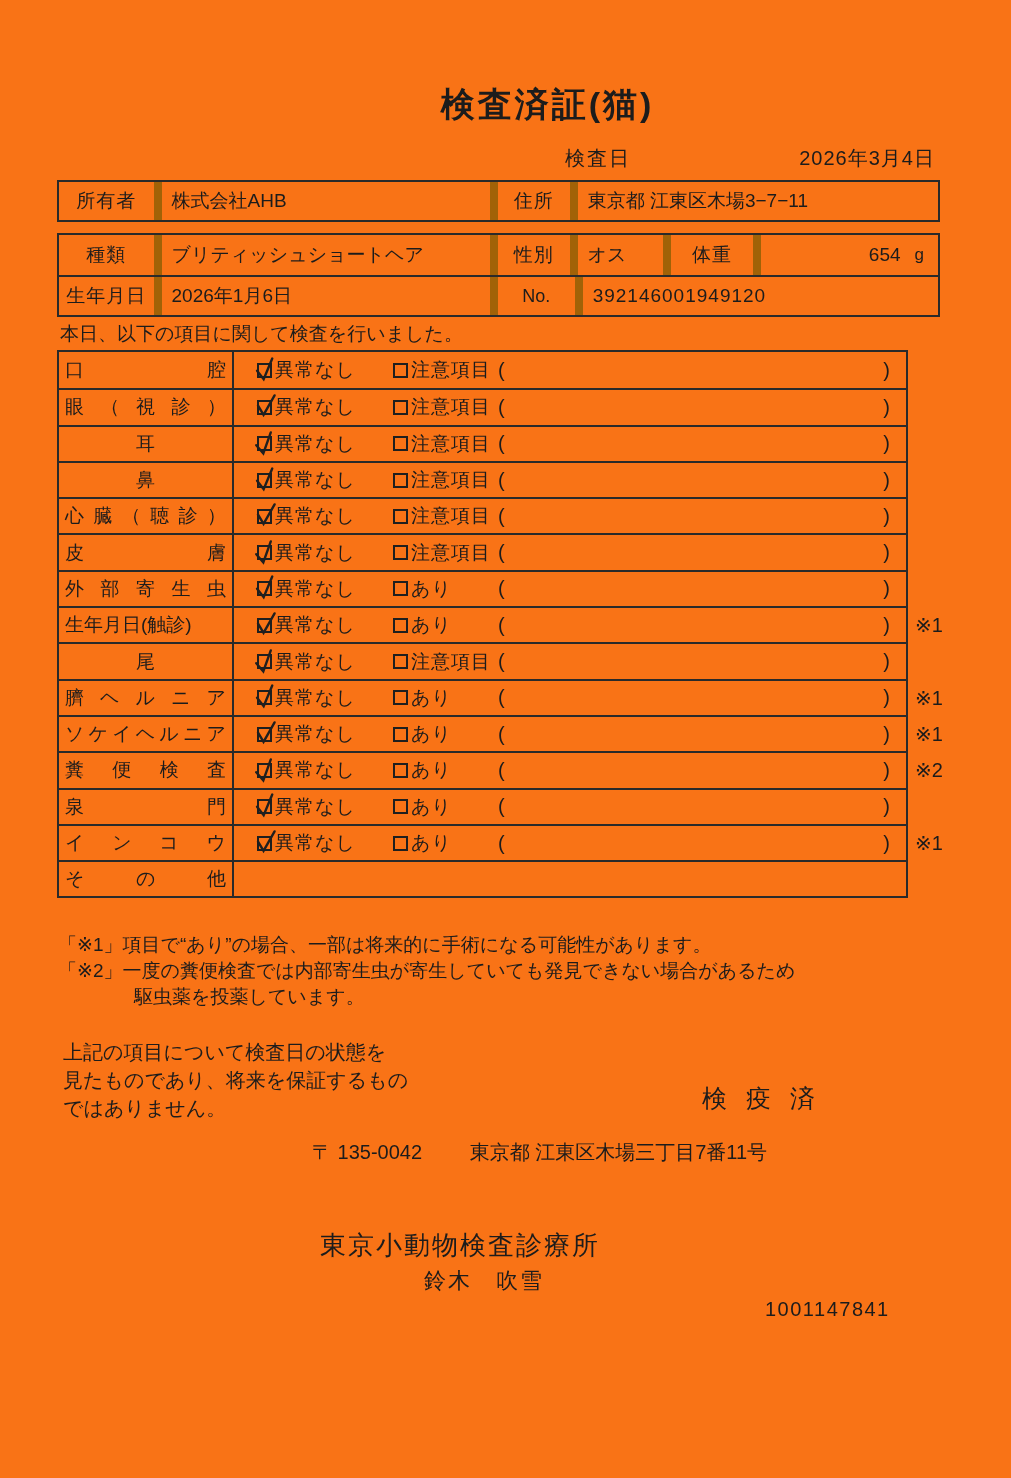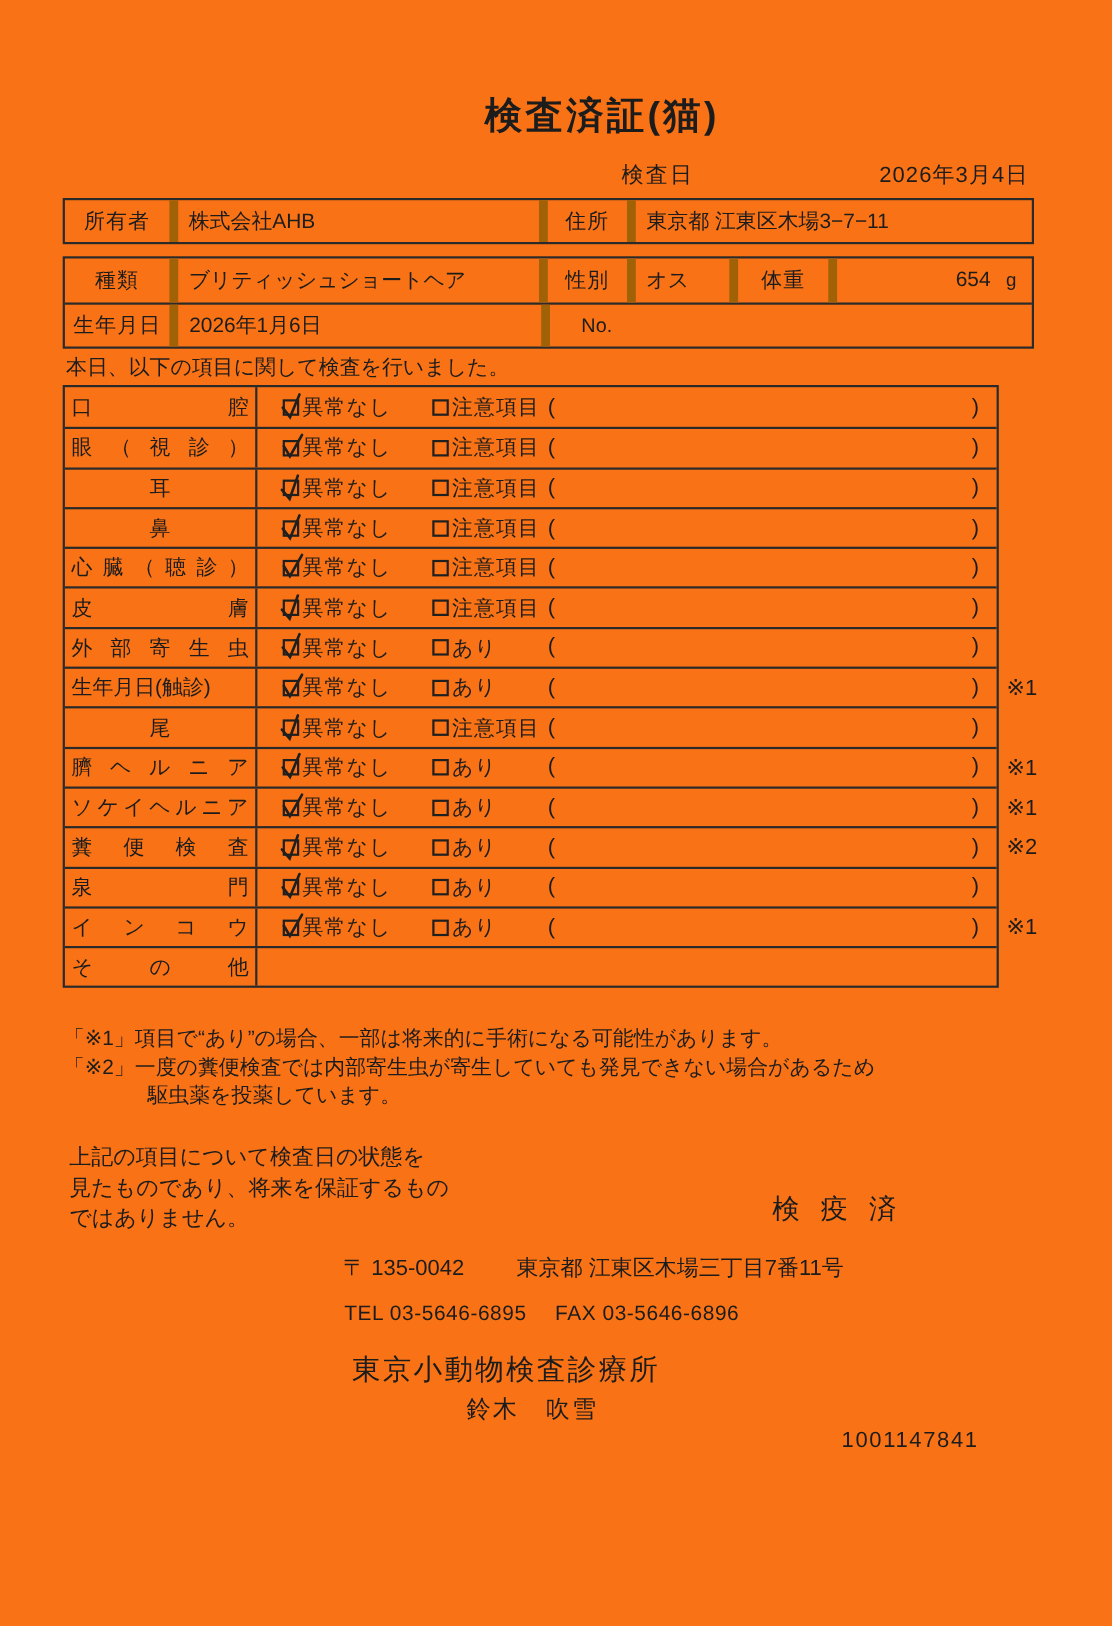--- a/index.html
+++ b/index.html
@@ -110,20 +110,21 @@
       <div class="cell lab w-weight-label">体重</div>
       <div class="cell w-weight">
         <span>654</span>
         <span class="unit">g</span>
       </div>
     </div>
     <div class="trow">
       <div class="cell lab w-label">生年月日</div>
       <div class="cell val w-value">2026年1月6日</div>
       <div class="cell w-no-label">No.</div>
+      <div class="cell val w-no">392146001949120</div>
     </div>
   </div>
 
   <div class="intro">本日、以下の項目に関して検査を行いました。</div>
 
   <div class="check-tbl">
       <div class="crow">
         <div class="item-cell justify">
           <span>口</span>
           <span>腔</span>
@@ -468,22 +469,18 @@
     <div>ではありません。</div>
   </div>
 
   <div class="stamp">検 疫 済</div>
 
   <div class="postal-line">
     <span>〒 135-0042</span>
     <span class="addr">東京都 江東区木場三丁目7番11号</span>
   </div>
 
-  <div class="tel-line">
-    <span>TEL 03-5646-6895</span>
-    <span class="fax">FAX 03-5646-6896</span>
-  </div>
 
   <div class="clinic-name">東京小動物検査診療所</div>
   <div class="vet-name">鈴木　吹雪</div>
   <div class="serial">1001147841</div>
 
 </div>
 
 </body></html>

